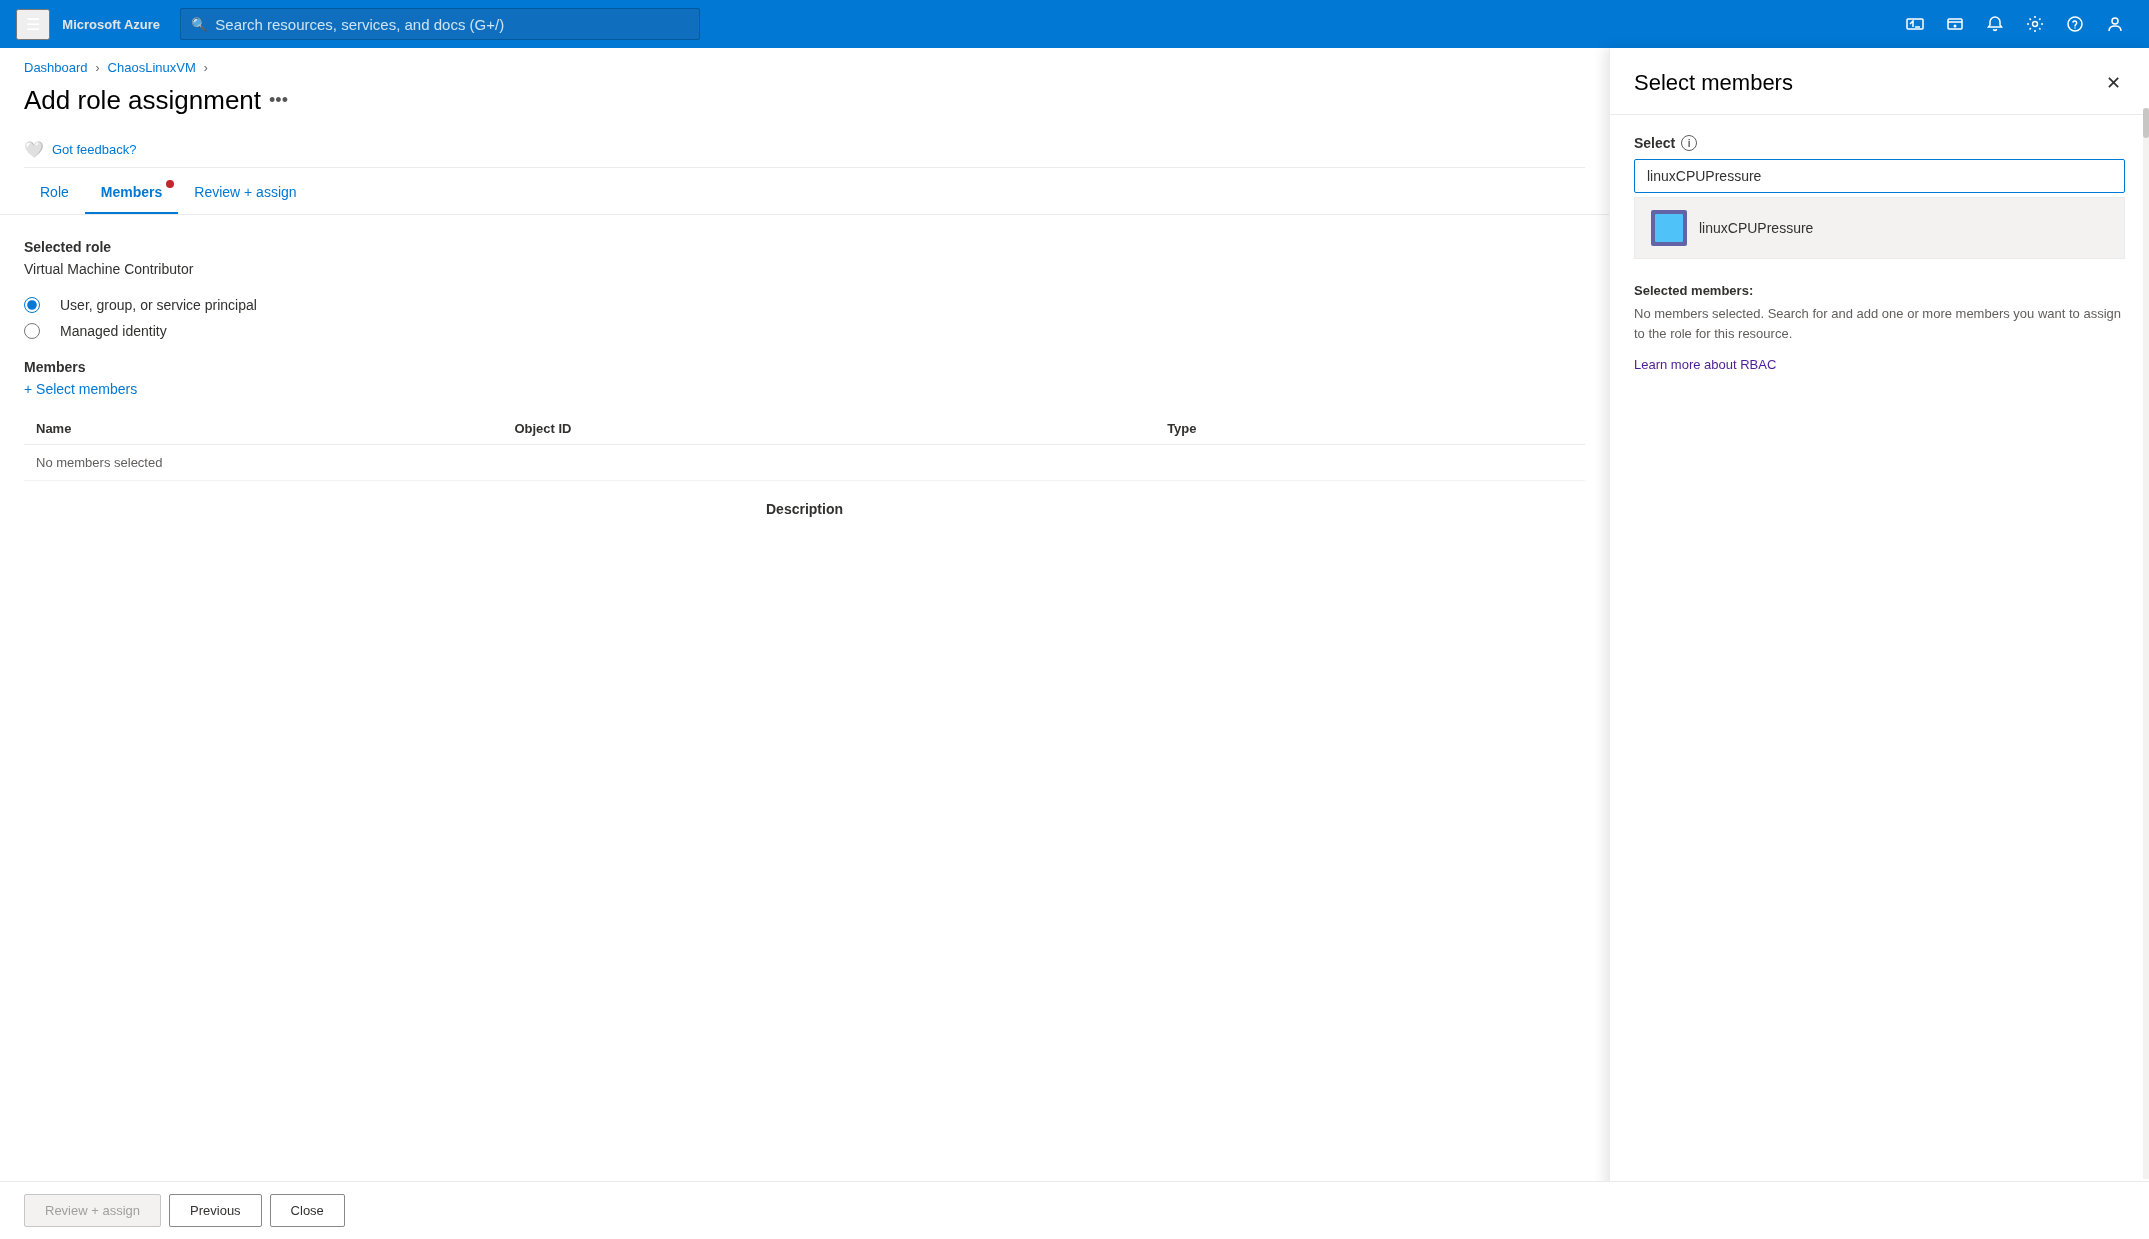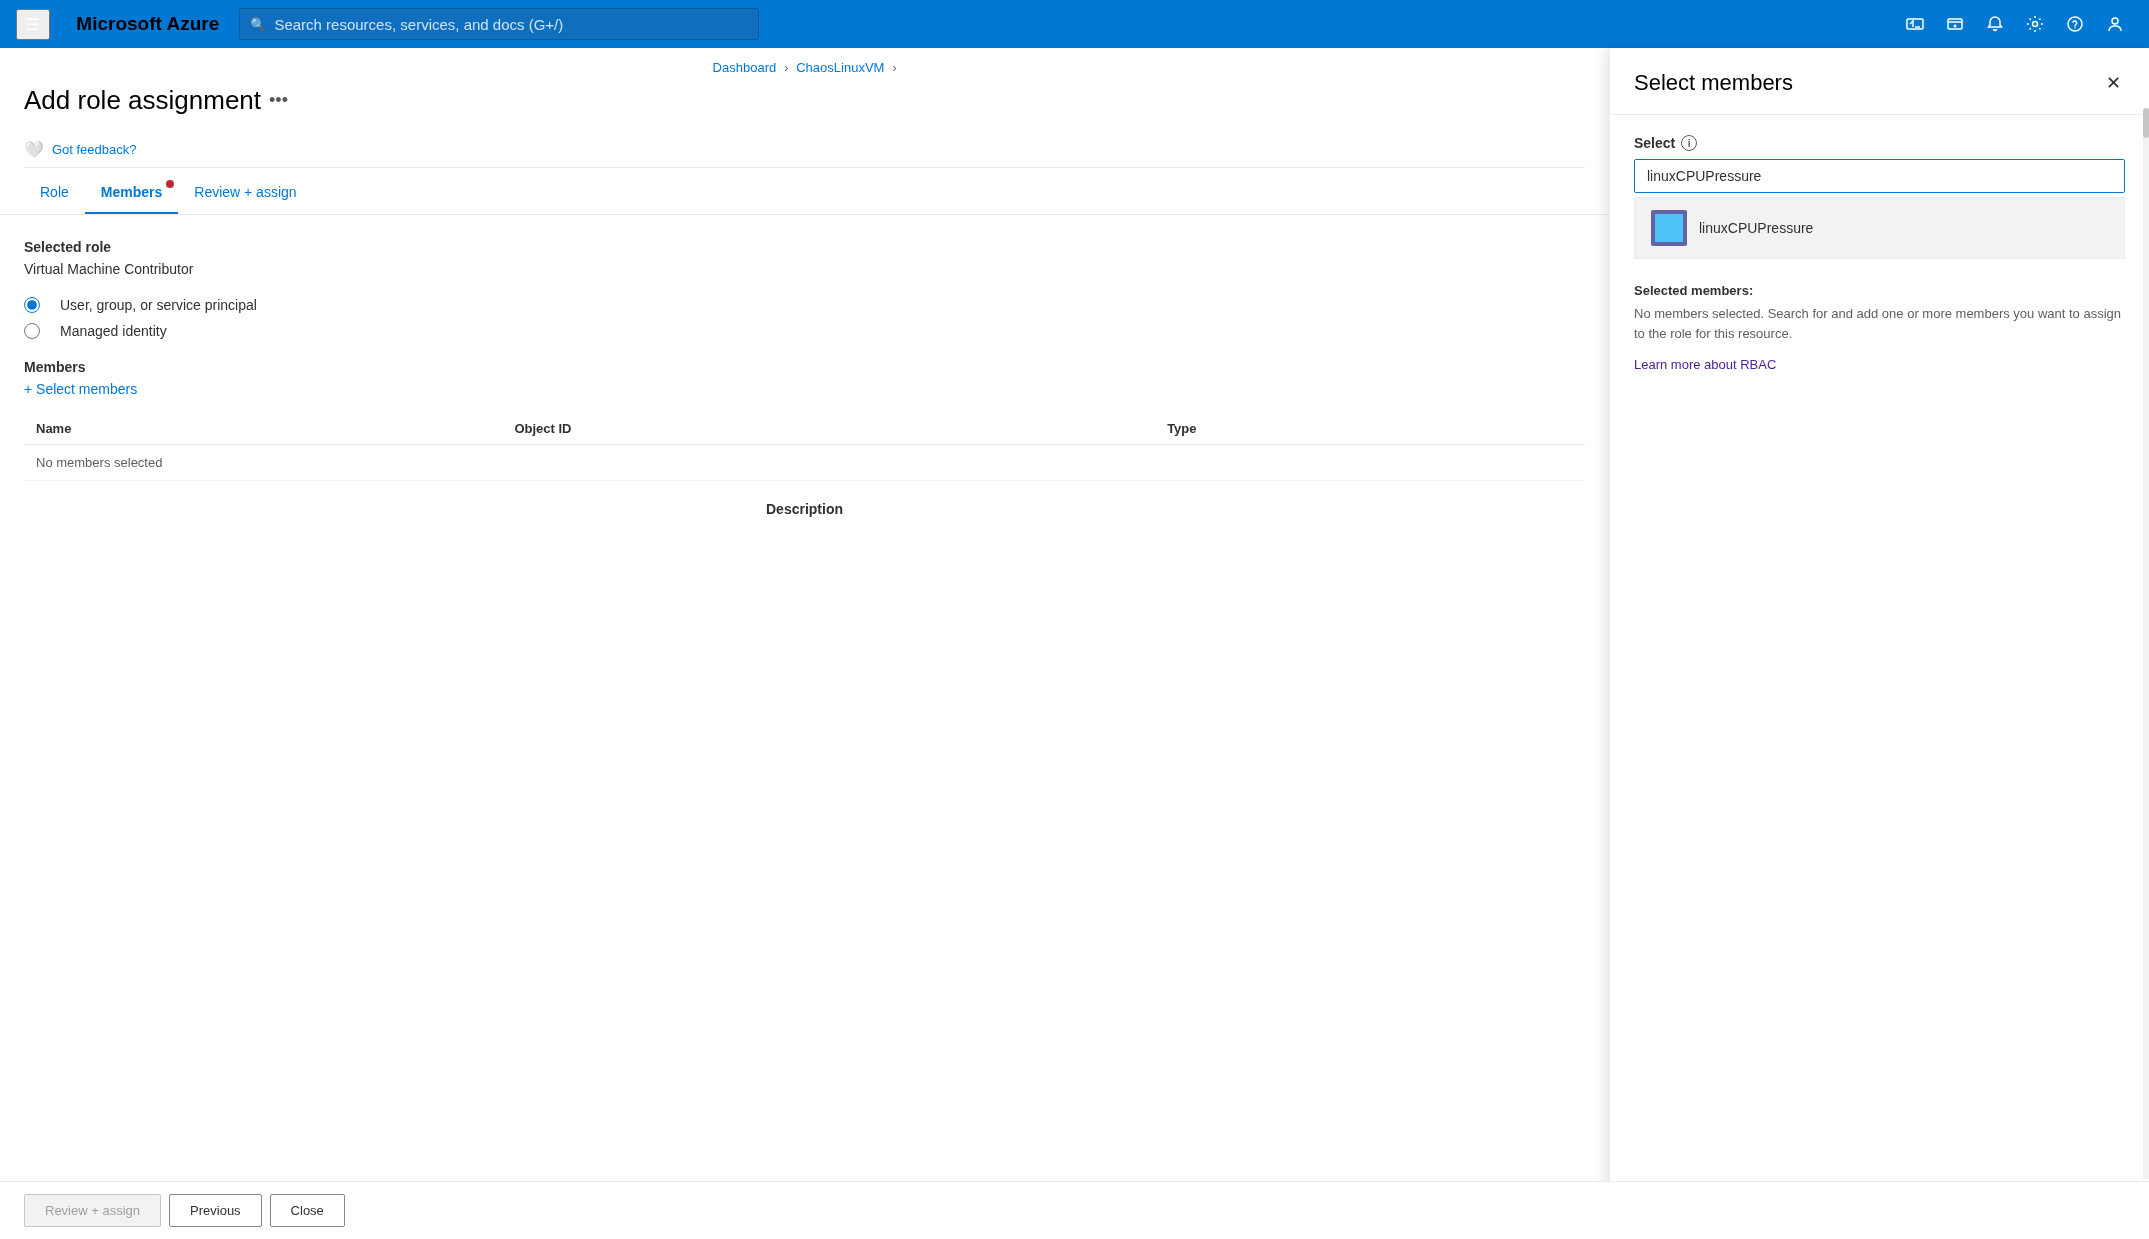--- a/index.html
+++ b/index.html
@@ -14,25 +14,24 @@
       padding: 0 16px;
       gap: 12px;
     }
     .topnav-hamburger {
       color: white;
       font-size: 16px;
       cursor: pointer;
       padding: 4px 8px;
     }
     .topnav-logo {
-      color: #000000;
+      color: #e5e5e5;
       font-weight: 700;
-      font-size: 19px;
+      font-size: 13px;
       margin-right: 8px;
-      margin-left: 14px;
     }
     .topnav-search {
       flex: 1;
       max-width: 520px;
       background: #106ebe;
       border: 1px solid #005a9e;
       border-radius: 2px;
       display: flex;
       align-items: center;
       padding: 0 10px;
@@ -83,21 +82,20 @@
     }
 
     
     .breadcrumb {
       padding: 12px 24px 6px 24px;
       display: flex;
       align-items: center;
       gap: 8px;
       font-size: 13px;
       color: #0078d4;
-      justify-content: center;
     }
     .breadcrumb a { color: #0078d4; text-decoration: none; }
     .breadcrumb-sep { color: #666; font-size: 12px; }
 
     
     .page-header {
       padding: 4px 24px 16px 24px;
       display: flex;
       align-items: center;
     }

